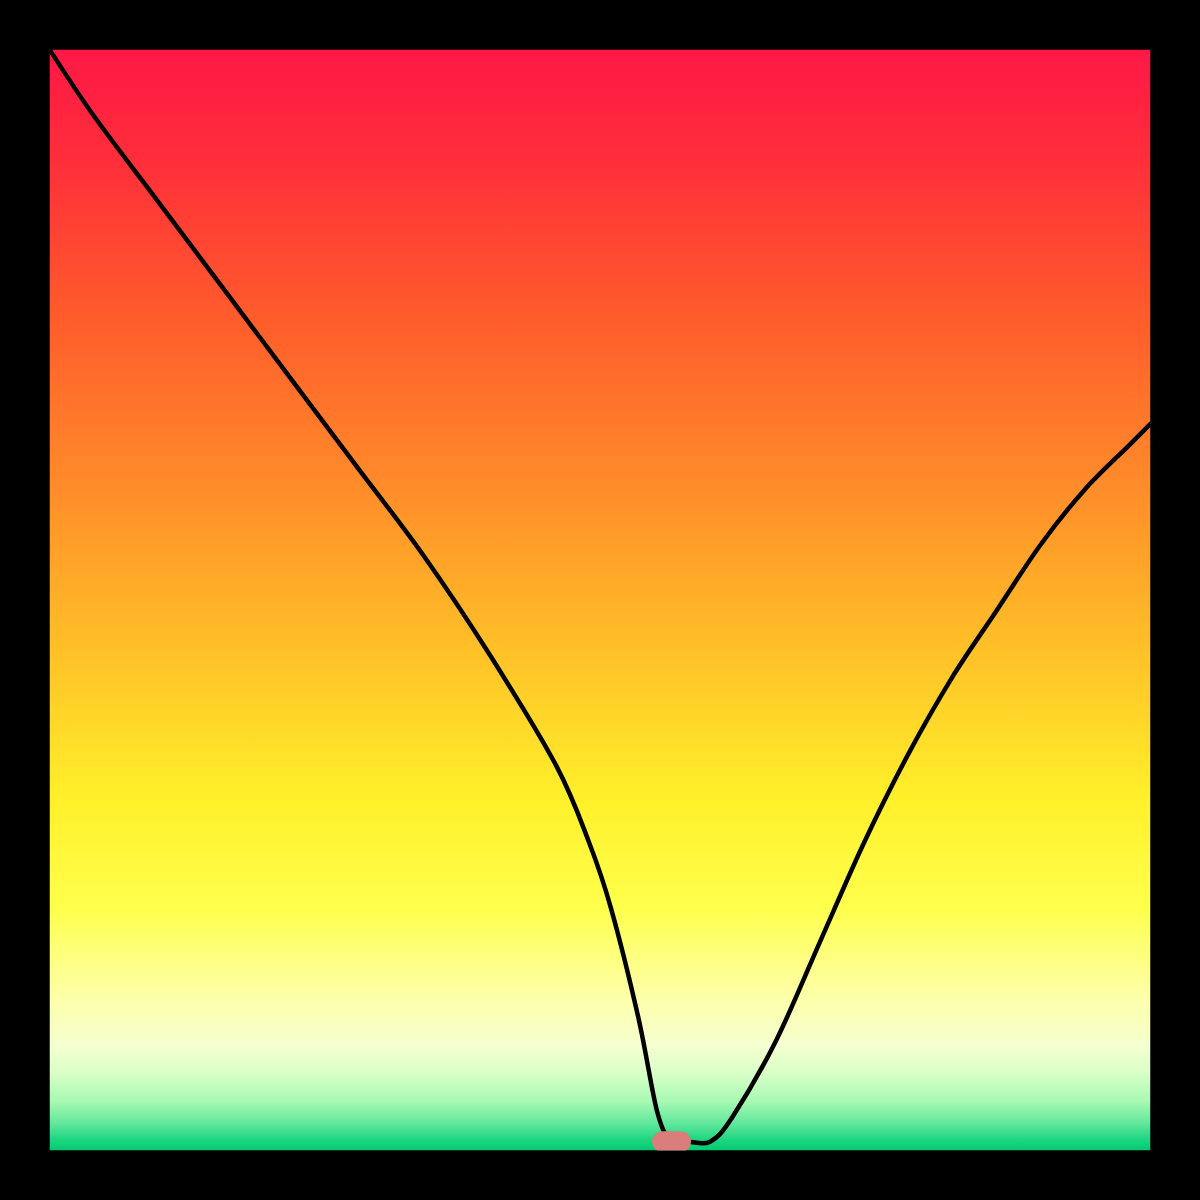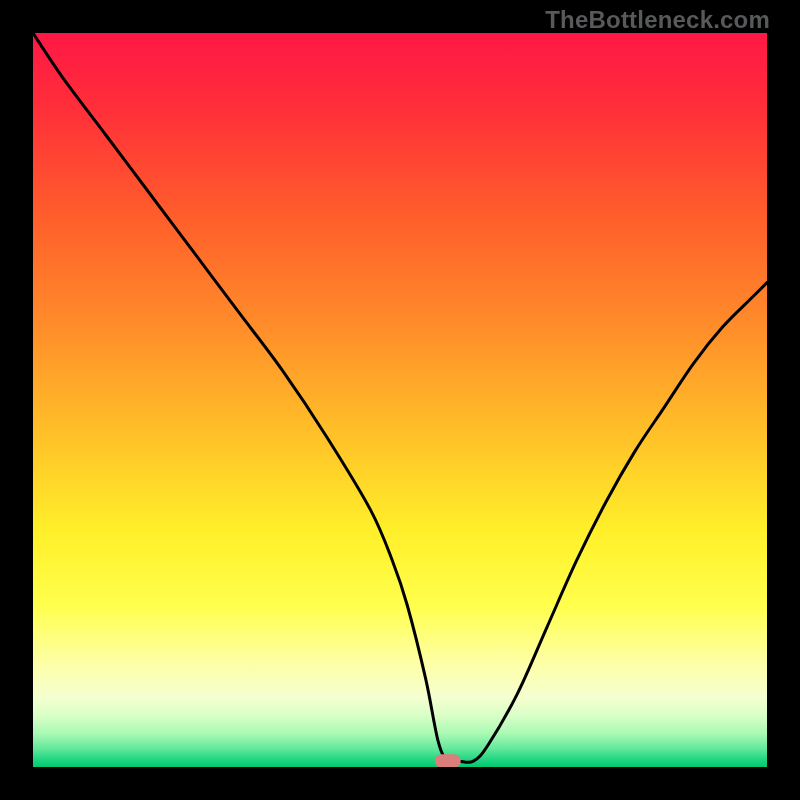--- a/index.html
+++ b/index.html
@@ -34,21 +34,20 @@
     letter-spacing: 0.2px;
   }
   svg {
     display: block;
   }
 </style>
 </head>
 <body>
 
 <div class="container">
-  <div class="watermark">TheBottleneck.com</div>
 
   <svg class="plot-area" viewBox="0 0 734 734" preserveAspectRatio="none">
     <defs>
       <linearGradient id="bg-grad" x1="0" y1="0" x2="0" y2="1">
           <stop offset="0%" stop-color="#ff1846"></stop>
           <stop offset="10%" stop-color="#ff2e3a"></stop>
           <stop offset="25%" stop-color="#ff5e2b"></stop>
           <stop offset="40%" stop-color="#ff8d2a"></stop>
           <stop offset="55.00000000000001%" stop-color="#ffc228"></stop>
           <stop offset="68%" stop-color="#fff02a"></stop>

